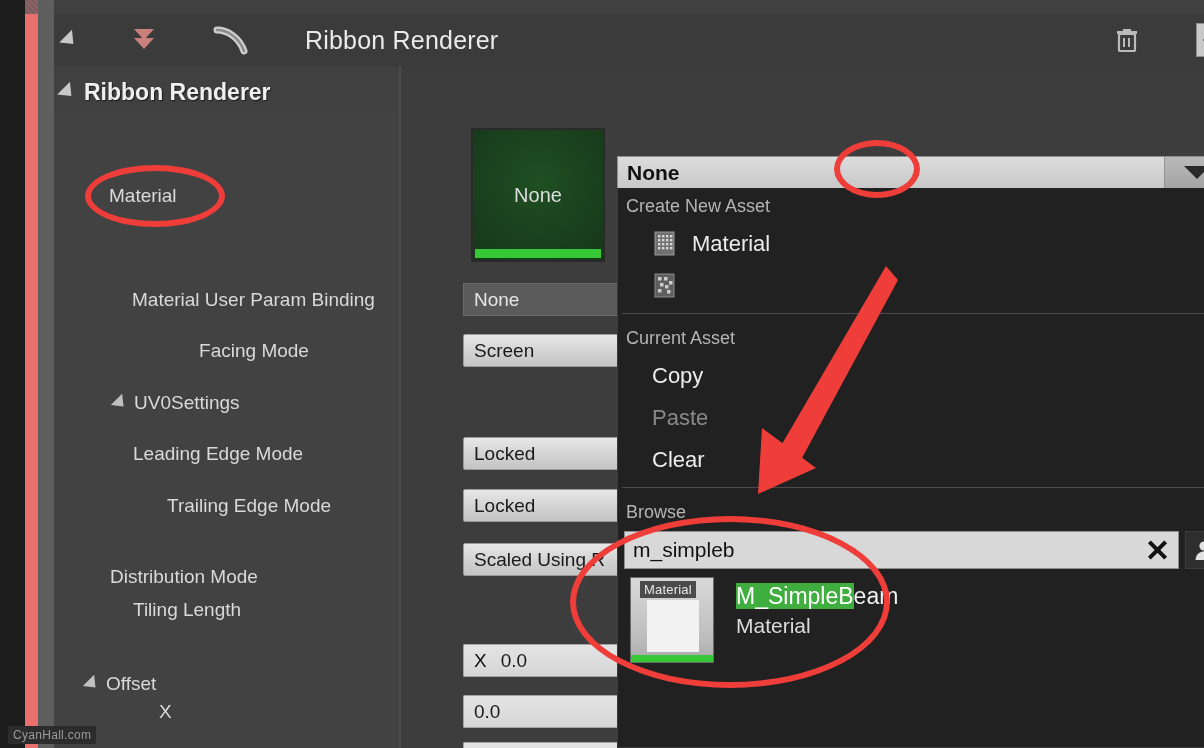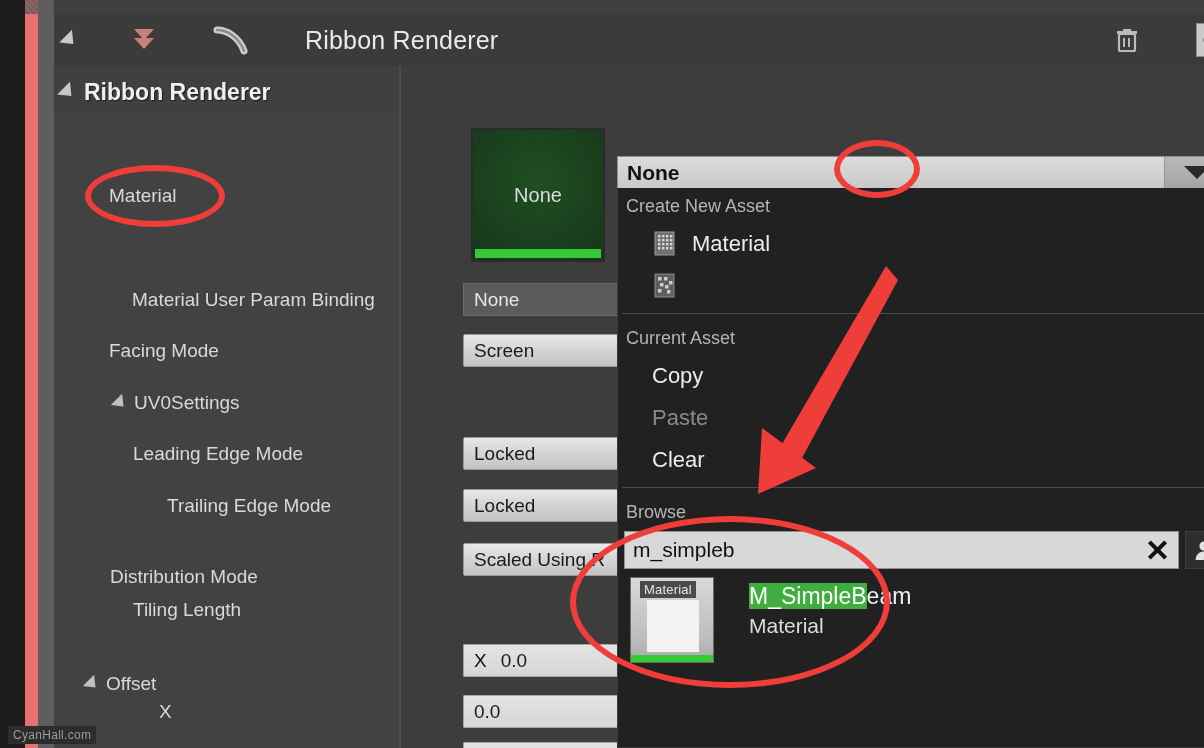--- a/index.html
+++ b/index.html
@@ -154,21 +154,21 @@
   .res-thumb {
     width:84px; height:86px; position:relative; background:linear-gradient(180deg,#d9d9d9 0%,#bdbdbd 72%,#a9a9a9 100%);
     border:1px solid #6a6a6a; overflow:hidden; flex:0 0 auto;
   }
   .res-thumb .plane { position:absolute; left:16px; top:22px; width:52px; height:52px; background:#f2f2f2; }
   .res-thumb .tag {
     position:absolute; left:9px; top:3px; background:#4a4a4a; color:#e8e8e8; font-size:13px;
     padding:1px 4px; letter-spacing:.2px;
   }
   .res-thumb .gbar { position:absolute; left:0; right:0; bottom:0; height:7px; background:#37c837; }
-  .res-text { margin-left:35px; padding-top:6px; }
+  .res-text { margin-left:22px; padding-top:6px; }
   .res-name { font-size:23px; color:#f0f0f0; }
   .res-name .hl { background:#3fae3f; color:#fff; }
   .res-type { font-size:21px; color:#dcdcdc; margin-top:4px; }
 
   
   .ann { position:absolute; pointer-events:none; }
   .ellipse { border:6px solid #ef3e3a; border-radius:50%; }
   .ell-material { left:85px; top:165px; width:140px; height:62px; }
   .ell-arrow    { left:834px; top:140px; width:86px; height:58px; }
   .ell-browse   { left:570px; top:516px; width:320px; height:172px; }
@@ -226,21 +226,21 @@
       <div class="sect-tri"></div>
       <div class="sect-label">Ribbon Renderer</div>
     </div>
 
     <div class="prow" style="top:180px; padding-left:55px;">
       <span>Material</span>
     </div>
     <div class="prow" style="top:284px; padding-left:78px;">
       <span>Material User Param Binding</span>
     </div>
-    <div class="prow" style="top:335px; padding-left:55px;">
+    <div class="prow" style="top:335px; padding-left:55px;justify-content:center;">
       <span>Facing Mode</span>
     </div>
     <div class="prow" style="top:387px; padding-left:61px;">
       <span class="tri"></span>
       <span>UV0Settings</span>
     </div>
     <div class="prow" style="top:438px; padding-left:79px;">
       <span>Leading Edge Mode</span>
     </div>
     <div class="prow" style="top:490px; padding-left:113px;">

